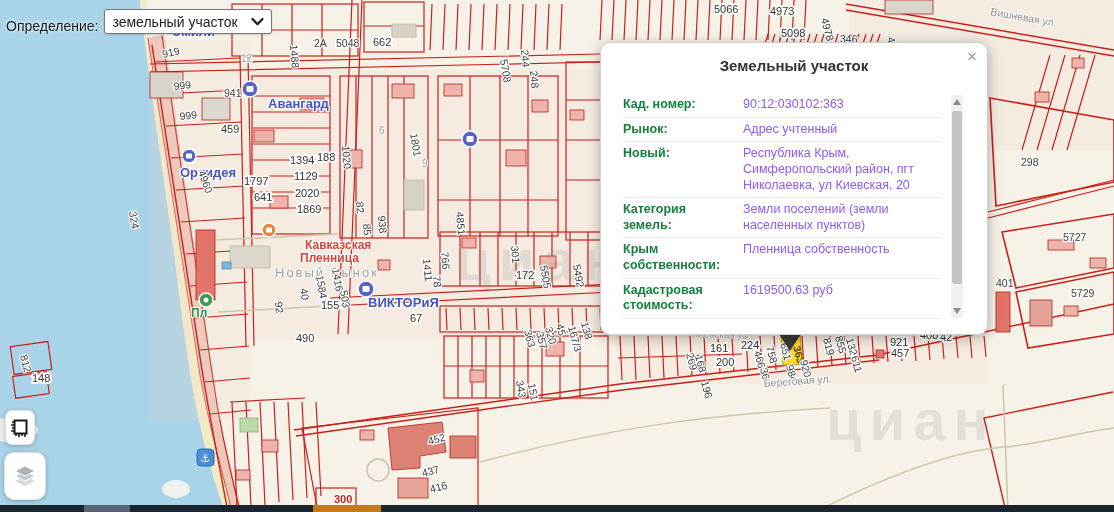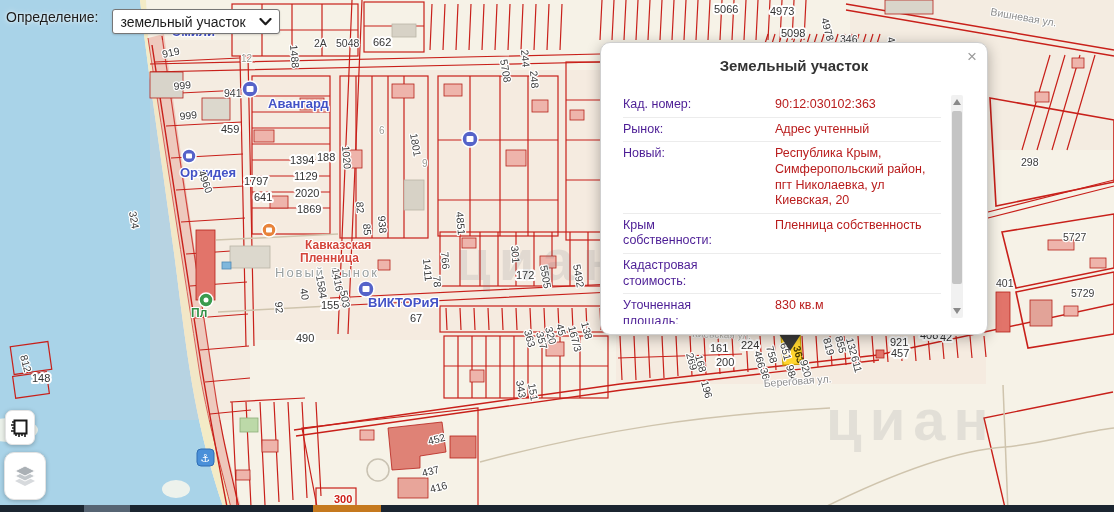--- a/index.html
+++ b/index.html
@@ -15,39 +15,39 @@
   text.mgray-lg{font-size:13px;fill:#9aa0a0;stroke-width:2px;letter-spacing:2px;}
   text.mstreet{font-size:10.5px;fill:#8d8d8d;stroke-width:2px;}
   text.mstreet-faint{font-size:10px;fill:#b4b0a6;stroke-width:1.5px;}
   text.mpoi{font-size:13px;font-weight:bold;fill:#4352c6;stroke-width:2.5px;}
   text.mred-poi{font-size:12px;font-weight:bold;fill:#d4453a;stroke-width:2px;}
   text.mgreen{font-size:12px;font-weight:bold;fill:#2f8f45;stroke-width:2px;}
   text.mredn{font-size:11px;font-weight:bold;fill:#cc2017;stroke-width:2px;}
   text.mwm{font-size:58px;font-weight:bold;fill:#70757a;opacity:.14;letter-spacing:8px;stroke:none;}
 
   
-  #defbar{position:absolute;left:6px;top:9px;display:flex;align-items:flex-start;gap:14px;z-index:30;}
+  #defbar{position:absolute;left:6px;top:9px;display:flex;align-items:flex-end;gap:6px;z-index:30;}
   #defbar .lbl{font-size:14px;color:#1c1c1c;text-shadow:0 0 3px rgba(255,255,255,.8),0 0 6px rgba(255,255,255,.7);}
   .select{display:flex;align-items:center;justify-content:space-between;width:152px;height:23px;background:#ffffff;border:1px solid #767676;border-radius:3px;padding:0 7px;cursor:pointer;box-shadow:0 1px 2px rgba(0,0,0,.15);}
   .select span{font-size:14px;color:#1c1c1c;white-space:nowrap;}
 
   
   .mapbtn{position:absolute;background:#ffffff;border:1px solid #e3e3e3;box-shadow:0 1px 4px rgba(0,0,0,.25);display:flex;align-items:center;justify-content:center;cursor:pointer;z-index:30;}
   #btn-measure{left:5px;top:410px;width:28px;height:33px;border-radius:7px;}
   #btn-layers{left:4px;top:452px;width:40px;height:46px;border-radius:10px;}
 
   
   #popup{position:absolute;left:600px;top:42px;width:386px;height:291px;background:#ffffff;border:1px solid #cfcfcf;border-radius:10px;box-shadow:0 3px 14px rgba(0,0,0,.3);z-index:20;}
   #popup .ptitle{margin-top:14px;text-align:center;font-size:15px;font-weight:bold;color:#333333;}
   #popup .pclose{position:absolute;top:5px;right:10px;font-size:17px;color:#9b9b9b;cursor:pointer;line-height:1;}
   #popup .prows{position:absolute;left:22px;top:50px;right:46px;bottom:10px;overflow:hidden;}
   .prow{display:flex;border-bottom:1px solid #ececec;padding:4px 0;}
   .prow:last-child{border-bottom:none;}
-  .plabel{flex:0 0 112px;font-size:12.5px;font-weight:normal;color:#4c1d95;line-height:1.25;padding-right:8px;}
-  .pvalue{flex:1;font-size:12.5px;color:#b91c1c;line-height:1.25;margin-left:32px;}
+  .plabel{flex:0 0 112px;font-size:12.5px;font-weight:bold;color:#15803d;line-height:1.25;padding-right:8px;}
+  .pvalue{flex:1;font-size:12.5px;color:#8b5cf6;line-height:1.25;}
   
   .pscroll{position:absolute;right:24px;top:52px;bottom:16px;width:12px;background:#f1f1f1;border-radius:2px;}
   .pscroll .sb-up,.pscroll .sb-down{position:absolute;left:2px;width:0;height:0;border-left:4px solid transparent;border-right:4px solid transparent;}
   .pscroll .sb-up{top:4px;border-bottom:6px solid #8a8a8a;}
   .pscroll .sb-down{bottom:4px;border-top:6px solid #8a8a8a;}
   .pscroll .sb-thumb{position:absolute;left:1px;right:1px;top:16px;bottom:34px;background:#c4c4c4;border-radius:2px;}
   #popup-tail{position:absolute;left:777px;top:331px;width:0;height:0;border-left:13px solid transparent;border-right:13px solid transparent;border-top:20px solid #3a3a3a;z-index:19;}
 
   
   #bottombar{position:absolute;left:0;bottom:0;width:1114px;height:7px;background:#1b2530;z-index:25;}
@@ -413,25 +413,30 @@
         </div>
         <div class="prow">
           <div class="plabel">Рынок:</div>
           <div class="pvalue">Адрес учтенный</div>
         </div>
         <div class="prow">
           <div class="plabel">Новый:</div>
           <div class="pvalue">Республика Крым, Симферопольский район, пгт Николаевка, ул Киевская, 20</div>
         </div>
         <div class="prow">
+          <div class="plabel">Категория земель:</div>
+          <div class="pvalue">Земли поселений (земли населенных пунктов)</div>
+        </div>
+        <div class="prow">
           <div class="plabel">Крым собственности:</div>
           <div class="pvalue">Пленница собственность</div>
         </div>
         <div class="prow">
           <div class="plabel">Кадастровая стоимость:</div>
+          <div class="pvalue">1619500.63 руб</div>
         </div>
         <div class="prow">
           <div class="plabel">Уточненная площадь:</div>
           <div class="pvalue">830 кв.м</div>
         </div>
       </div>
     <div class="pscroll">
       <div class="sb-up"></div>
       <div class="sb-thumb"></div>
       <div class="sb-down"></div>

